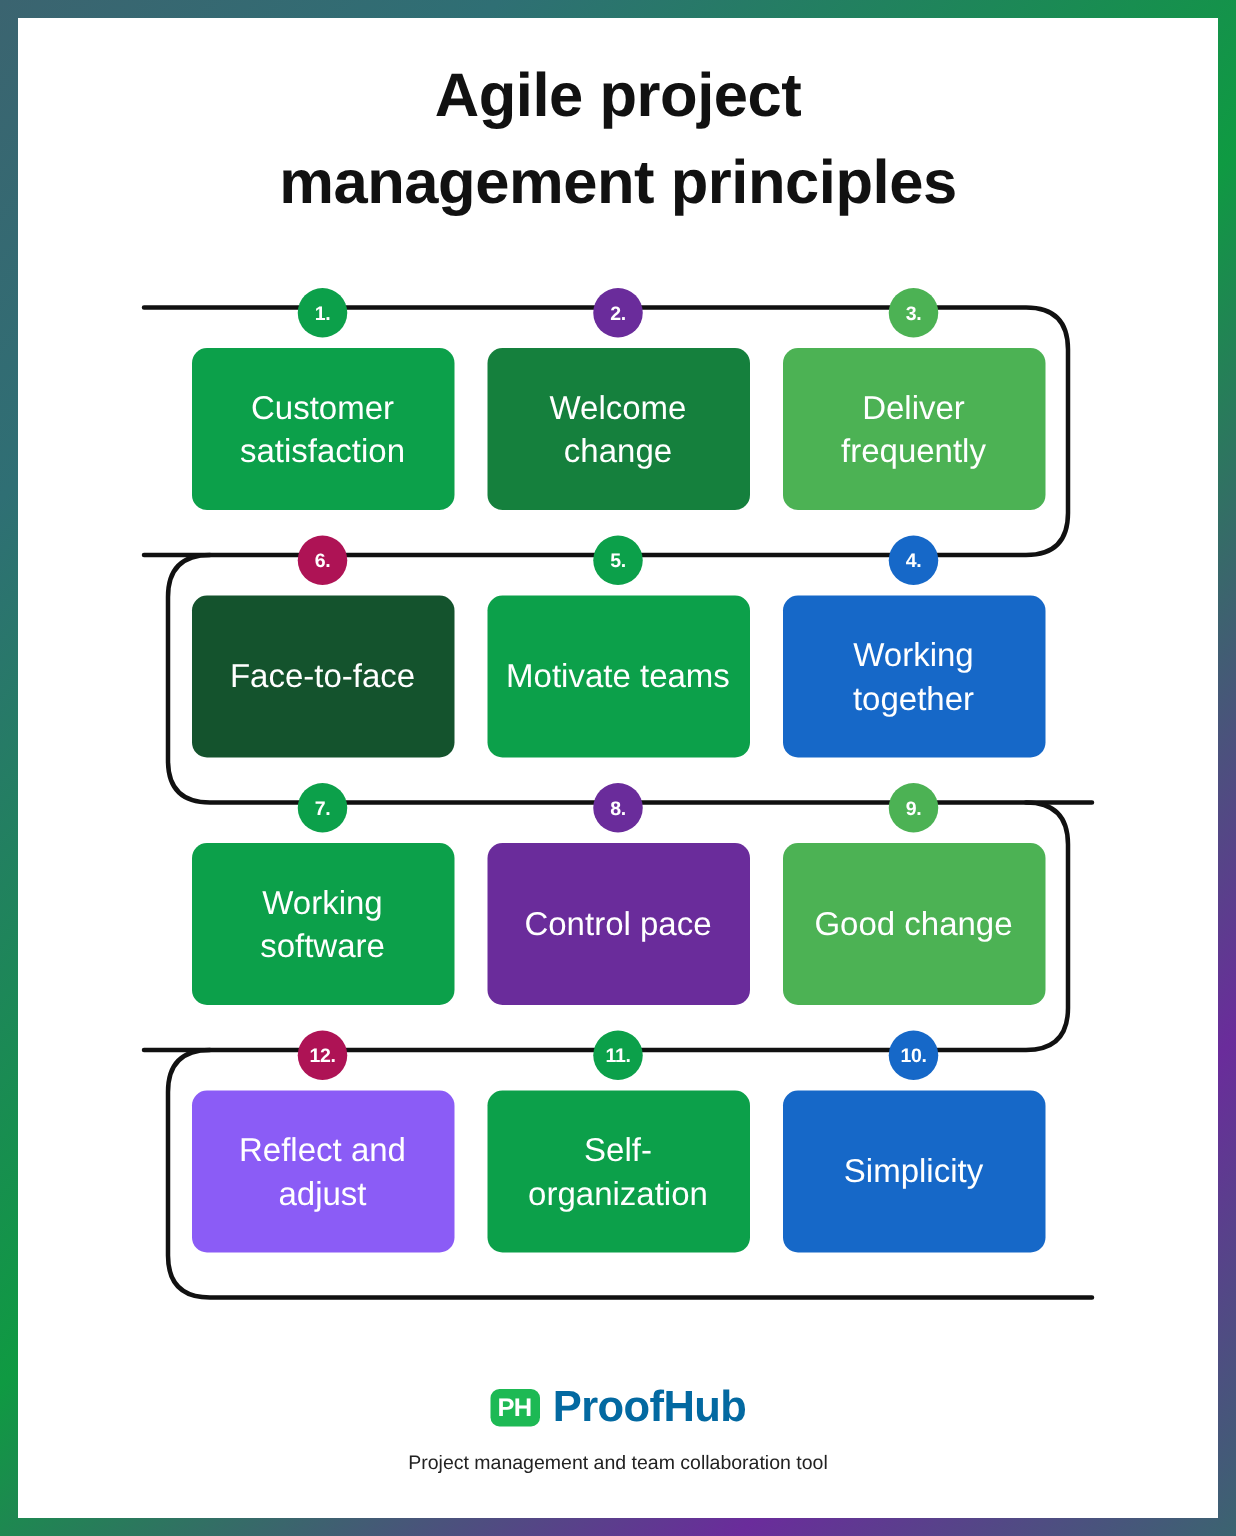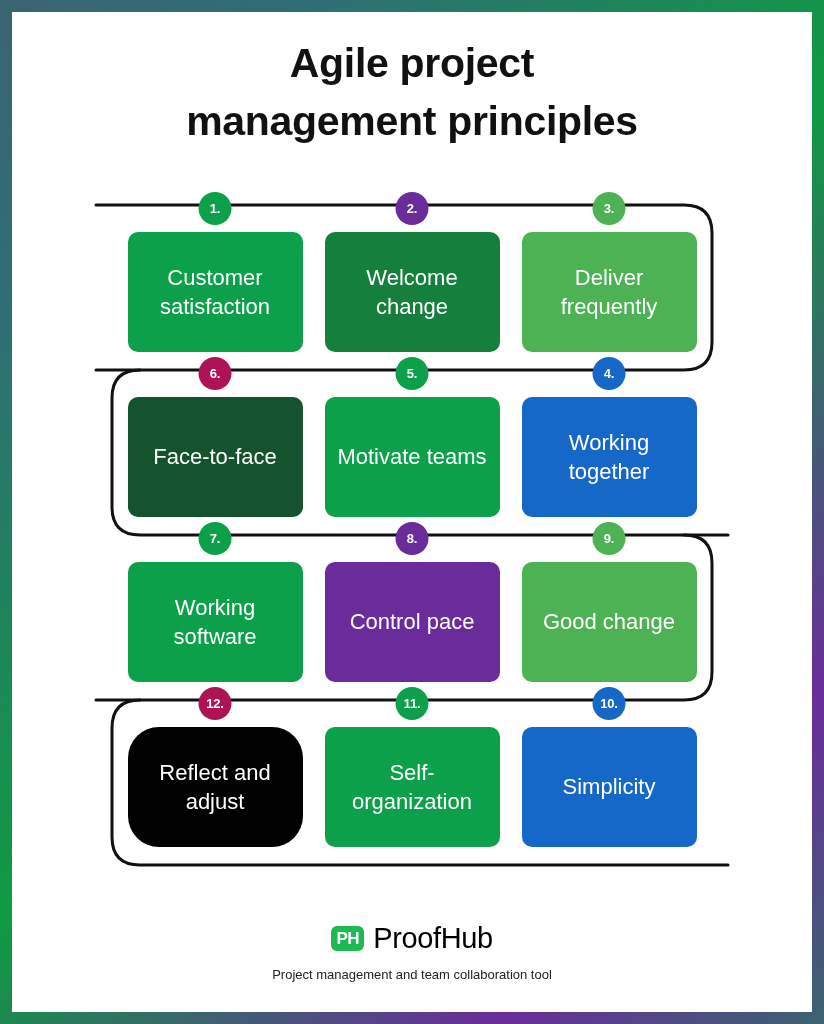--- a/index.html
+++ b/index.html
@@ -75,21 +75,21 @@
     align-items: center;
     justify-content: center;
     z-index: 3;
     letter-spacing: -0.2px;
   }
   .box {
     position: absolute;
     left: 0;
     top: 40px;
     width: 175px;
-    height: 120px;
+    height: 108px;
     border-radius: 10px;
     display: flex;
     align-items: center;
     justify-content: center;
     text-align: center;
     color: #ffffff;
     font-size: 22px;
     line-height: 1.33;
     font-weight: 400;
     padding: 6px 10px;
@@ -115,22 +115,22 @@
     display: flex;
     align-items: center;
     justify-content: center;
     color: #ffffff;
     font-size: 17px;
     font-weight: 700;
     letter-spacing: -0.5px;
   }
   .logo-text {
     font-size: 29px;
-    font-weight: 400;
-    color: #000000;
+    font-weight: 700;
+    color: #0369a1;
     letter-spacing: -0.4px;
   }
   .tagline {
     margin-top: 12px;
     font-size: 13px;
     color: #222222;
   }
 </style>
 </head>
 <body>
@@ -197,21 +197,21 @@
         </div>
         <div class="cell">
           <div class="badge" style="background-color: rgb(76, 178, 84);">9.</div>
           <div class="box" style="background-color: rgb(76, 178, 84);">Good change</div>
         </div>
       </div>
 
       <div class="row">
         <div class="cell">
           <div class="badge" style="background-color: rgb(174, 19, 85);">12.</div>
-          <div class="box" style="background-color: #000000; border-radius: 31px;">Reflect and adjust</div>
+          <div class="box" style="background-color: #8b5cf6;">Reflect and adjust</div>
         </div>
         <div class="cell">
           <div class="badge" style="background-color: rgb(12, 160, 74);">11.</div>
           <div class="box" style="background-color: rgb(12, 160, 74);">Self-organization</div>
         </div>
         <div class="cell">
           <div class="badge" style="background-color: rgb(22, 104, 200);">10.</div>
           <div class="box" style="background-color: rgb(22, 104, 200);">Simplicity</div>
         </div>
       </div>

